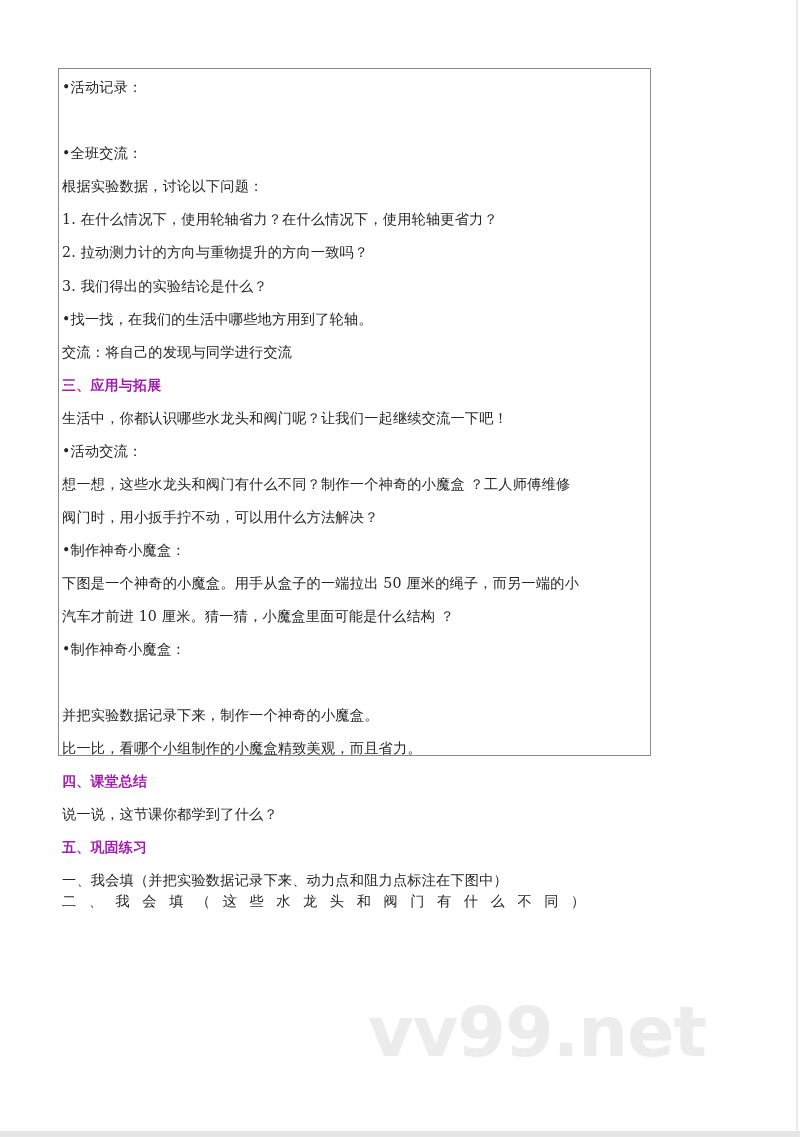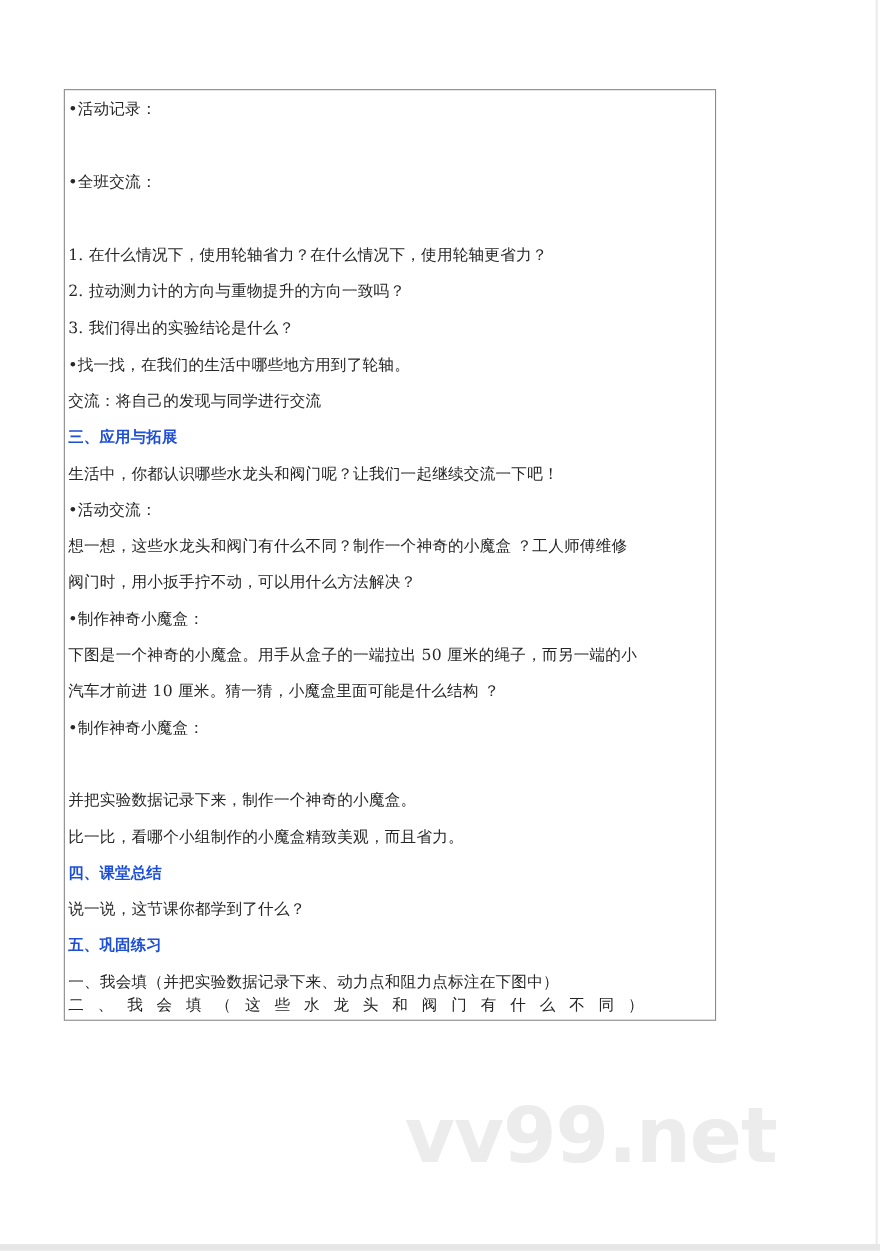--- a/index.html
+++ b/index.html
@@ -3,43 +3,44 @@
   <meta charset="utf-8">
   <style>
     html, body { margin: 0; padding: 0; }
     body {
       width: 800px; height: 1137px; background: #ffffff; position: relative; overflow: hidden;
       font-family: "DejaVu Serif", "Liberation Serif", serif; color: #222;
     }
     .page-edge-right { position: absolute; left: 796px; top: 0; width: 2px; height: 1132px; background: #ececec; }
     .page-edge-bottom { position: absolute; left: 0; top: 1131px; width: 800px; height: 6px; background: #e6e6e6; }
     .content-box {
-      position: absolute; left: 58px; top: 81px; width: 593px; height: 847px;
+      position: absolute; left: 58px; top: 68px; width: 593px; height: 688px;
       border: 1.5px solid #8a8a8a; box-sizing: border-box;
     }
     .line {
       position: absolute; left: 3px; font-size: 14.2px; line-height: 20px; white-space: nowrap;
       color: #262626; letter-spacing: 0.2px;
     }
-    .line.bold { font-weight: bold; font-family: "DejaVu Sans", "Liberation Sans", sans-serif; font-size: 14px; color: #1d4ed8; }
+    .line.bold { font-weight: bold; font-family: "DejaVu Sans", "Liberation Sans", sans-serif; font-size: 14px; color: #a21caf; }
     .line.justify { letter-spacing: 12.6px; }
     .watermark {
       position: absolute; left: 368px; top: 997px; font-family: "DejaVu Sans", "Liberation Sans", sans-serif;
       font-weight: bold; font-size: 70px; color: #ececec; letter-spacing: -1px; line-height: 70px;
     }
   </style>
 </head>
 <body>
 
 <div class="page-edge-right"></div>
 <div class="page-edge-bottom"></div>
 
 <div class="content-box">
   <div class="line" style="top:8px">•活动记录：</div>
   <div class="line" style="top:74px">•全班交流：</div>
+  <div class="line" style="top:107px">根据实验数据，讨论以下问题：</div>
   <div class="line" style="top:140px">1.  在什么情况下，使用轮轴省力？在什么情况下，使用轮轴更省力？</div>
   <div class="line" style="top:173px">2.  拉动测力计的方向与重物提升的方向一致吗？</div>
   <div class="line" style="top:207px">3.  我们得出的实验结论是什么？</div>
   <div class="line" style="top:240px">•找一找，在我们的生活中哪些地方用到了轮轴。</div>
   <div class="line" style="top:273px">交流：将自己的发现与同学进行交流</div>
   <div class="line bold" style="top:306px">三、应用与拓展</div>
   <div class="line" style="top:339px">生活中，你都认识哪些水龙头和阀门呢？让我们一起继续交流一下吧！</div>
   <div class="line" style="top:372px">•活动交流：</div>
   <div class="line" style="top:405px">想一想，这些水龙头和阀门有什么不同？制作一个神奇的小魔盒 ？工人师傅维修</div>
   <div class="line" style="top:438px">阀门时，用小扳手拧不动，可以用什么方法解决？</div>

